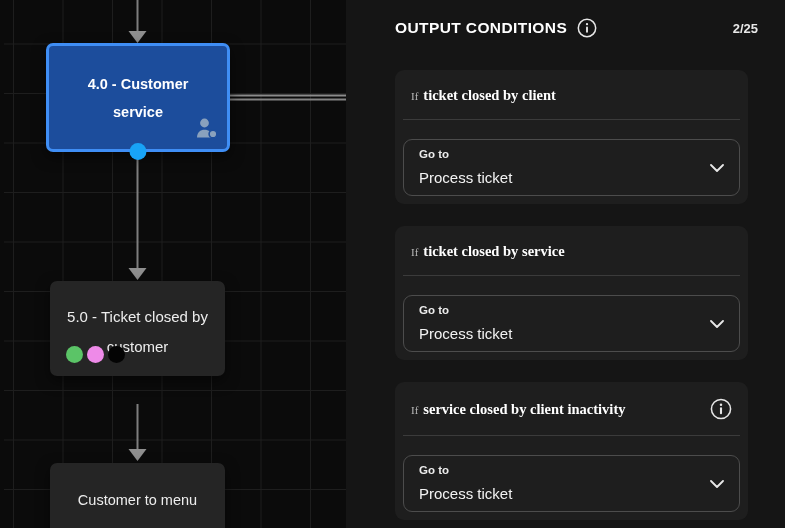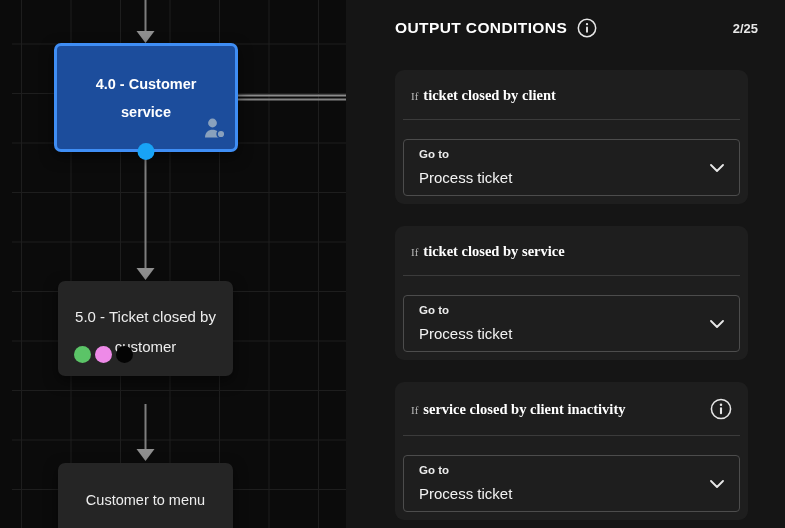--- a/index.html
+++ b/index.html
@@ -6,21 +6,21 @@
   html, body { width: 785px; height: 528px; overflow: hidden; }
   body {
     font-family: "Liberation Sans", "DejaVu Sans", sans-serif;
     background: #0b0b0b;
     position: relative;
     color: #fff;
   }
 
   
   .canvas {
-    position: absolute; left: 12px; top: 0; width: 346px; height: 528px;
+    position: absolute; left: 4px; top: 0; width: 346px; height: 528px;
     background-color: #0b0b0b;
     background-image:
       linear-gradient(#1e1e1e 1px, transparent 1px),
       linear-gradient(90deg, #1e1e1e 1px, transparent 1px);
     background-size: 49.5px 49.5px;
     background-position: 9px 43.5px;
   }
   .edges { position: absolute; left: 0; top: 0; }
 
   .node {
@@ -85,21 +85,21 @@
   .card-title-row {
     display: flex; align-items: center;
     margin: 0 8px 15px 8px; min-height: 18px; font-family: Liberation Serif, serif;
   }
   .if-prefix { font-size: 11px; color: #b9b9b9; margin-right: 5px; padding-top: 2px; }
   .condition-text { font-size: 14.5px; font-weight: bold; color: #fff; }
   .card-title-row .info-icon { margin-left: auto; display: flex; }
   .divider { height: 1px; background: #3b3b3b; }
   .select {
     margin-top: 19px; position: relative; cursor: pointer;
-    border: 1px solid #4c4c4c; border-radius: 4px;
+    border: 1px solid #4c4c4c; border-radius: 9px;
     padding: 8px 40px 9px 15px; background: #1e1e1e;
   }
   .select-label { font-size: 11.5px; font-weight: bold; color: #ececec; }
   .select-value { font-size: 15px; color: #f3f3f3; margin-top: 9px; }
   .chevron-down {
     position: absolute; right: 15px; top: 50%; transform: translateY(-50%);
     display: flex;
   }
 </style>
 </head>

